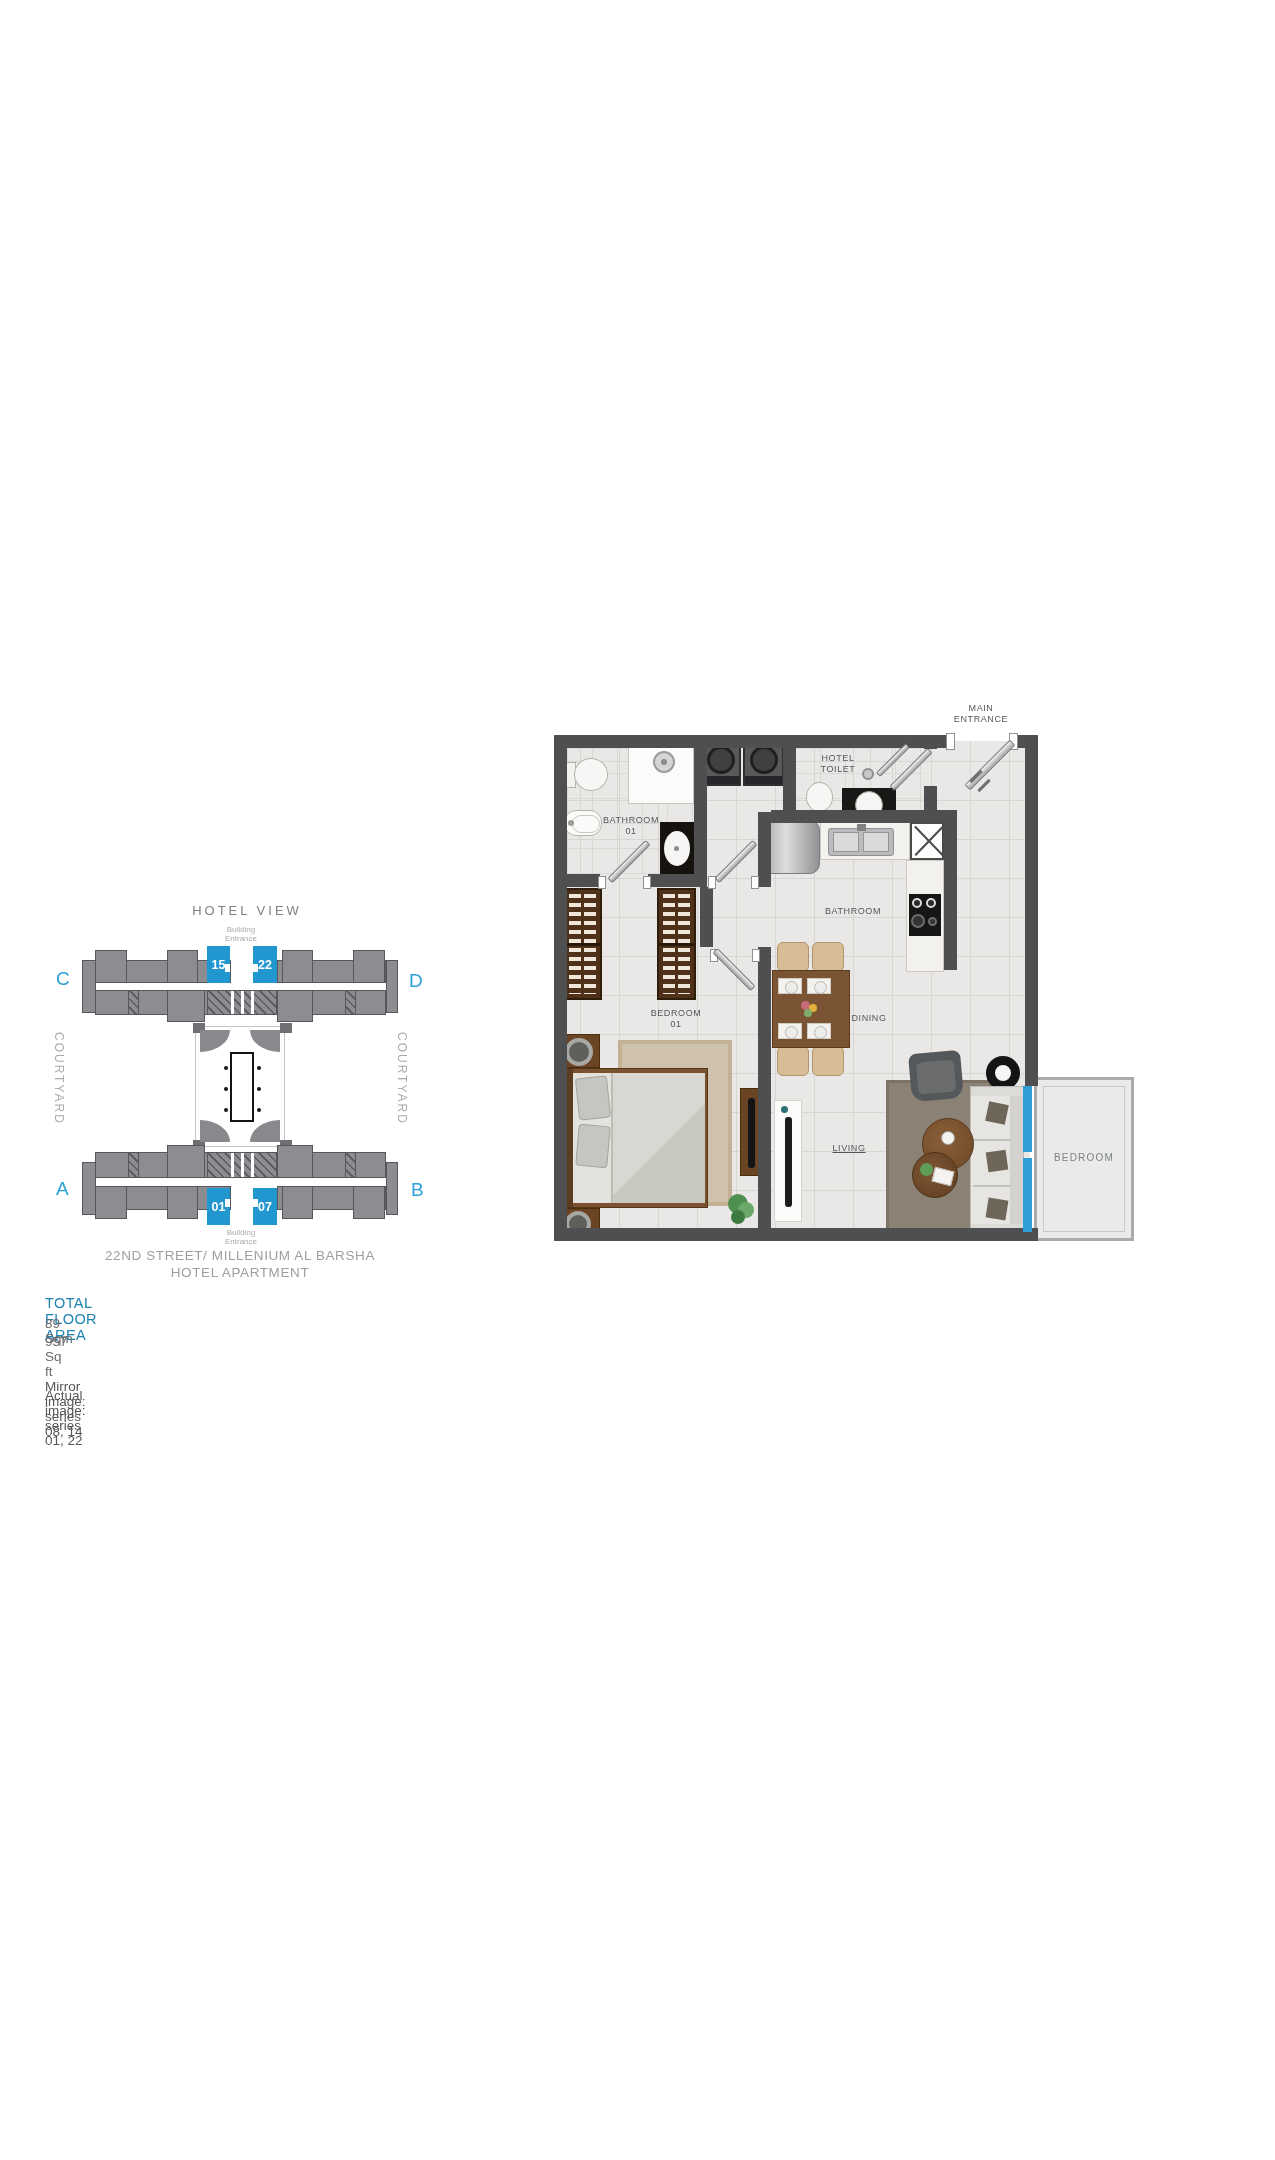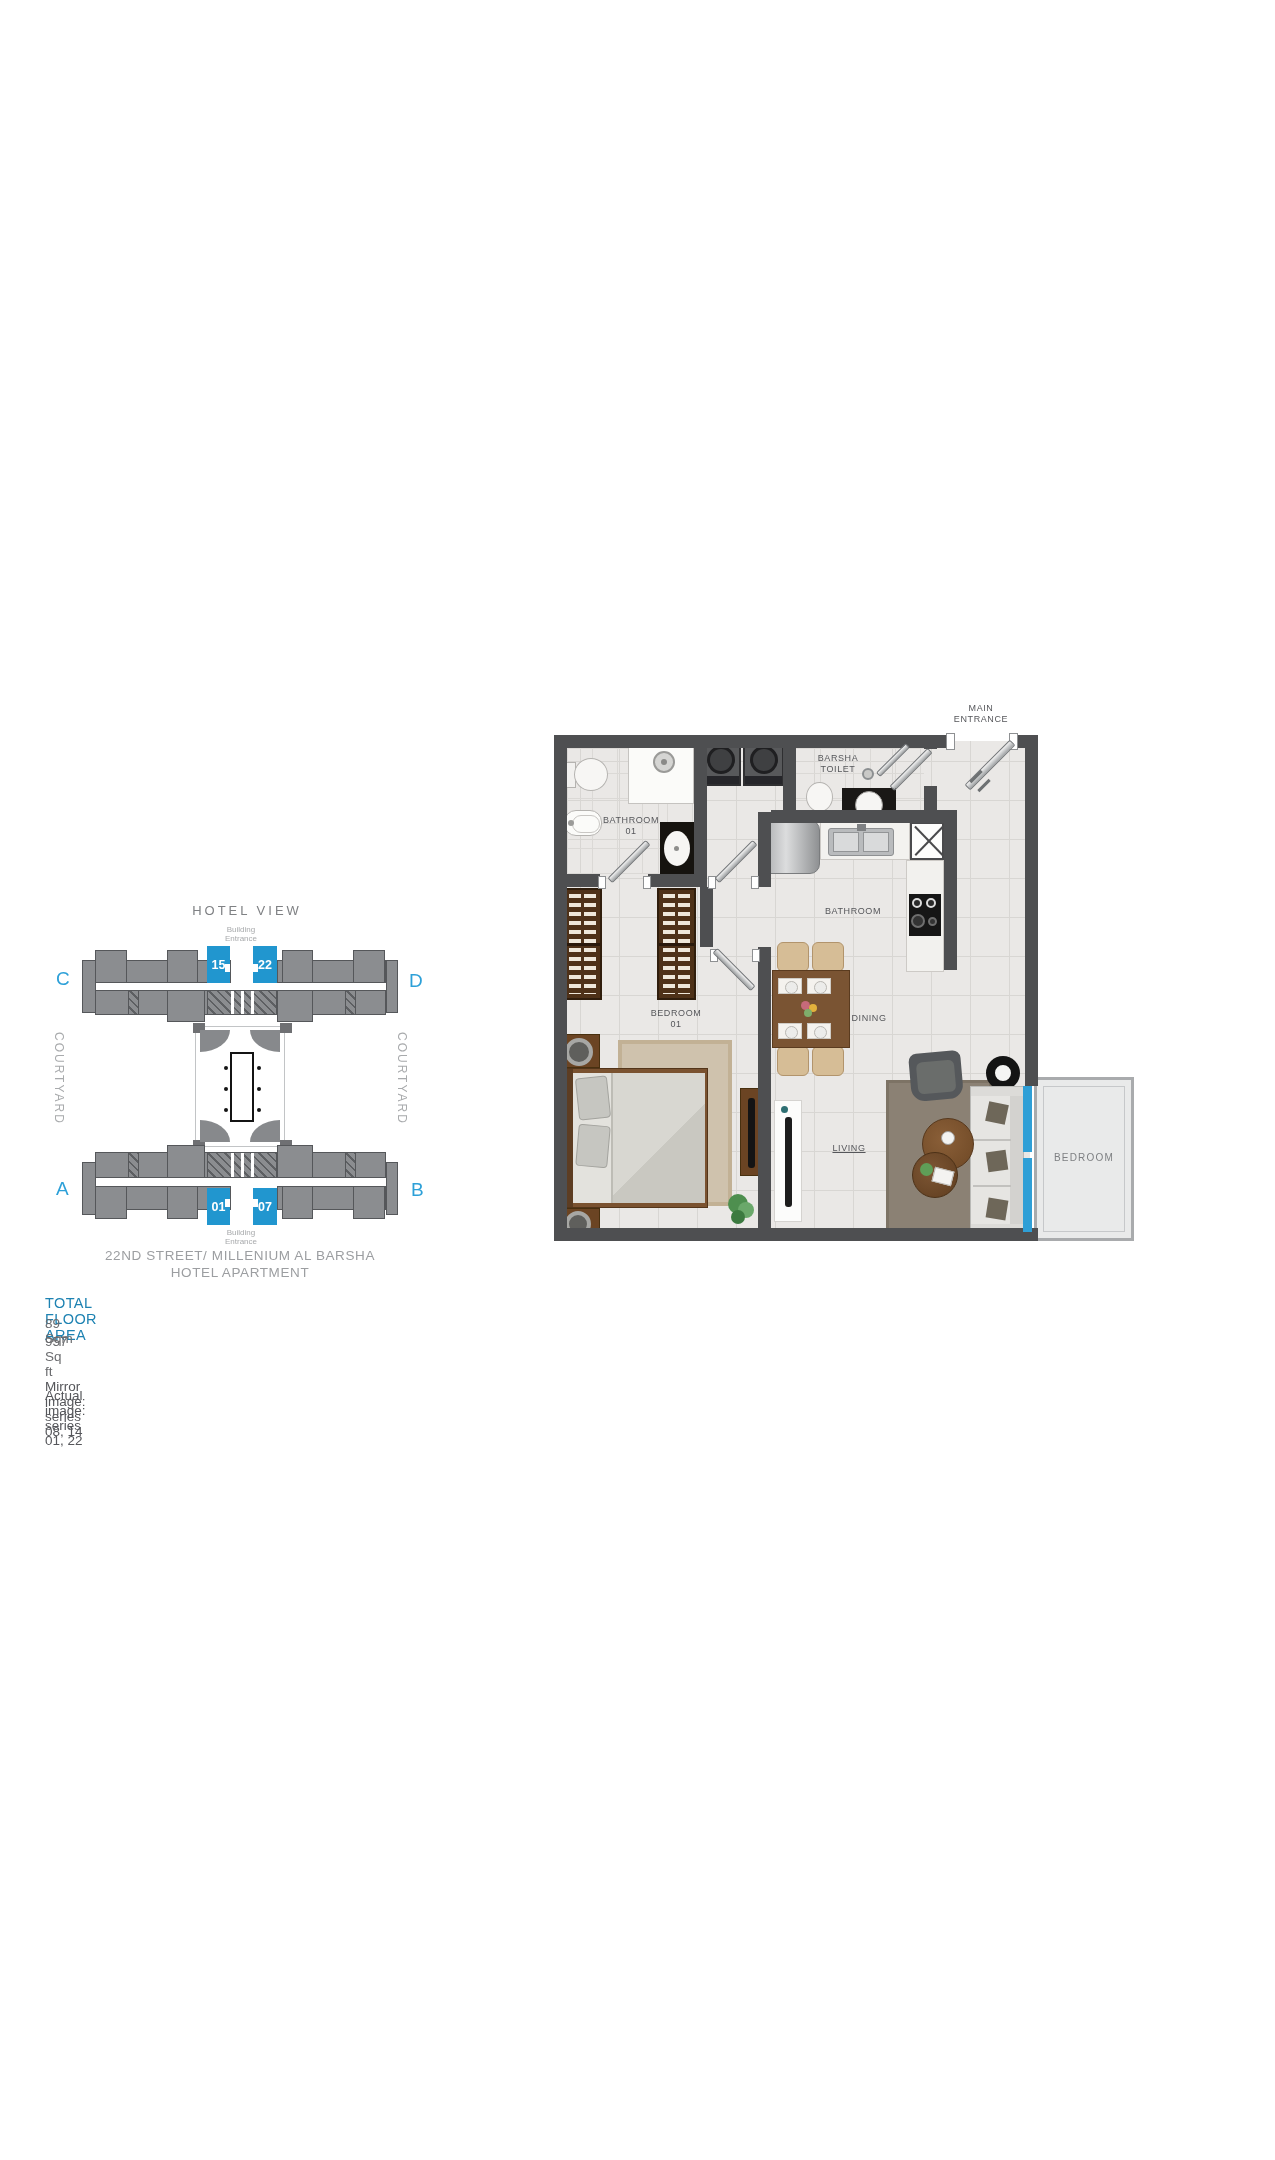--- a/index.html
+++ b/index.html
@@ -244,21 +244,21 @@
     <div class="furn" style="left:700px;top:740px;width:41px;height:46px;background:#58595b;border:2px solid #2f2f31;box-sizing:border-box;">
       <div class="ring" style="left:5px;top:4px;width:28px;height:28px;background:#3f4042;border:3px solid #1f1f21;box-sizing:border-box;"></div>
       <div class="abs" style="left:0;bottom:0;width:100%;height:8px;background:#26262a;"></div>
     </div>
     <div class="furn" style="left:743px;top:740px;width:41px;height:46px;background:#58595b;border:2px solid #2f2f31;box-sizing:border-box;">
       <div class="ring" style="left:5px;top:4px;width:28px;height:28px;background:#3f4042;border:3px solid #1f1f21;box-sizing:border-box;"></div>
       <div class="abs" style="left:0;bottom:0;width:100%;height:8px;background:#26262a;"></div>
     </div>
 
     <div class="lbl" style="left:838px;top:753px;">
-      <div>BARSHA</div>
+      <div>HOTEL</div>
       <div>TOILET</div>
     </div>
     <div class="furn" style="left:806px;top:782px;width:28px;height:42px;">
       <div class="abs" style="left:0;top:0;width:27px;height:30px;background:#f7f6f4;border:1px solid #b5b3b0;border-radius:50%;box-sizing:border-box;"></div>
       <div class="abs" style="left:2px;top:28px;width:23px;height:11px;background:#f2f1ef;border:1px solid #b5b3b0;box-sizing:border-box;"></div>
     </div>
     <div class="furn" style="left:842px;top:788px;width:54px;height:34px;background:#1a1816;">
       <div class="ring" style="left:13px;top:3px;width:28px;height:28px;background:#f6f5f3;border:1px solid #9e9c99;box-sizing:border-box;"></div>
     </div>
     <div class="leaf" style="left:872px;top:757px;width:40px;height:4px;transform:rotate(-45deg);"></div>

